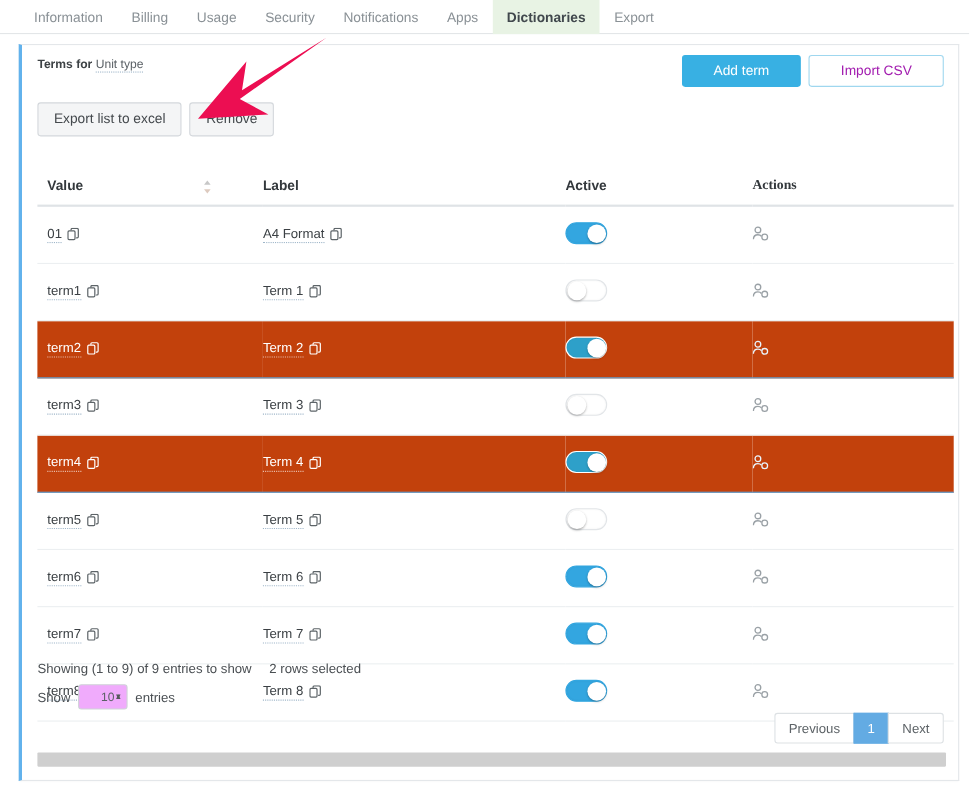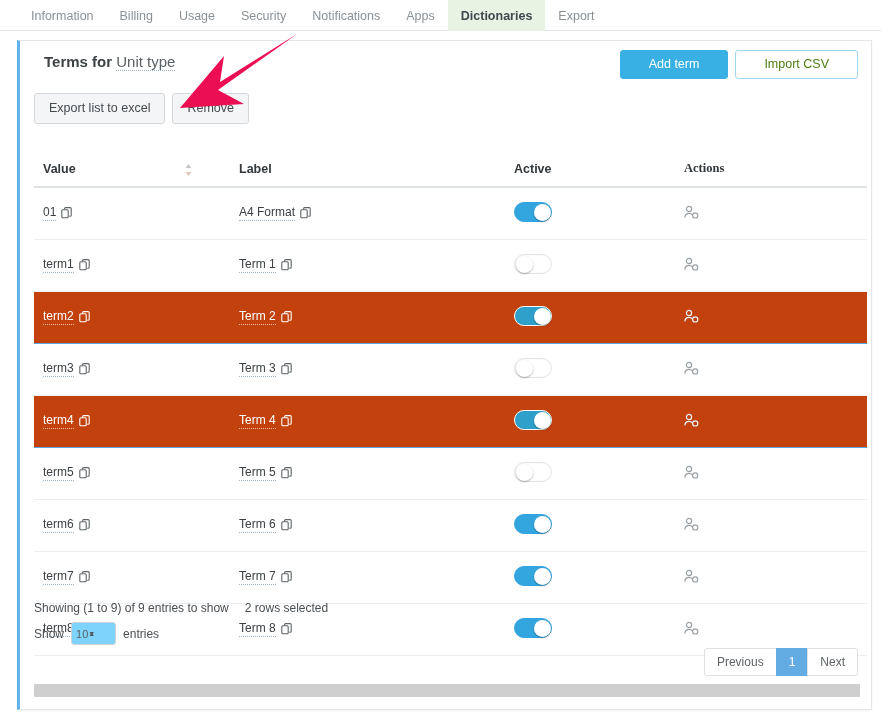--- a/index.html
+++ b/index.html
@@ -40,40 +40,40 @@
     background: #ffffff;
     border: 1px solid #e4e7ea;
     border-left: 3px solid #62b2ec;
     box-shadow: 0 1px 2px rgba(0,0,0,.05);
     overflow: hidden;
   }
 
   .panel-head { position: relative; height: 92px; }
 
   .terms-title {
-    position: absolute; left: 24px; top: 12px;
-    font-size: 15px; font-weight: bold; color: #3d4245; text-align: right;
+    position: absolute; left: 14px; top: 12px;
+    font-size: 11px; font-weight: bold; color: #3d4245; text-align: right;
   }
   .terms-title .link {
     font-weight: normal; color: #5b6166;
     border-bottom: 1px dotted #9fb6c9;
     cursor: pointer;
   }
 
   .btn {
     font-family: "Liberation Sans", sans-serif;
     font-size: 12.5px;
     border-radius: 3px;
     cursor: pointer;
     padding: 7px 28px;
     line-height: 1;
     display: inline-block;
   }
   .btn-primary { background: #38b0e3; border: 1px solid #38b0e3; color: #fff; }
-  .btn-outline { background: #fff; border: 1px solid #9fd7ef; color: #4d7c0f; }
+  .btn-outline { background: #fff; border: 1px solid #9fd7ef; color: #a21caf; }
   .btn-default { background: #f4f5f6; border: 1px solid #d4d8dc; color: #44494d; }
 
   .head-actions { position: absolute; right: 13px; top: 9px; display: flex; gap: 7px; }
 
   .toolbar { position: absolute; left: 14px; top: 52px; display: flex; gap: 7px; }
   .toolbar .btn-default { padding: 8px 14px; }
 
   
   .filter-row {
     position: absolute; right: 13px; top: 82px;
@@ -145,23 +145,23 @@
   .toggle.on .knob { left: 19px; }
   tr.row-selected .toggle.on { background: #2ea0c9; border-color: #ffffff; }
   tr.row-selected .toggle.on .knob { background: #fff; }
 
   
   .foot { position: absolute; left: 14px; bottom: 64px; }
   .foot-line1 { font-size: 12px; color: #4a4f53; display: flex; gap: 16px; }
   .foot-line2 { font-size: 12px; color: #4a4f53; margin-top: 7px; display: flex; align-items: center; gap: 7px; }
   .len-select {
     width: 45px; height: 23px;
-    border: 1px solid #cfd4d8; border-radius: 3px; background: #7dd3fc;
+    border: 1px solid #cfd4d8; border-radius: 3px; background: #f0abfc;
     font-size: 11px; color: #5b6166;
-    display: flex; align-items: center; justify-content: flex-start;
+    display: flex; align-items: center; justify-content: flex-end;
     padding: 0 4px; cursor: pointer;
   }
   .spin { display: flex; flex-direction: column; line-height: 0; font-size: 7px; color: #55595c; }
 
   .pager { position: absolute; right: 13px; bottom: 33px; display: flex; }
   .pg {
     font-size: 12px; color: #5d6367;
     border: 1px solid #dde1e4; background: #fff;
     padding: 6px 12px; cursor: pointer; margin-left: -1px;
   }

